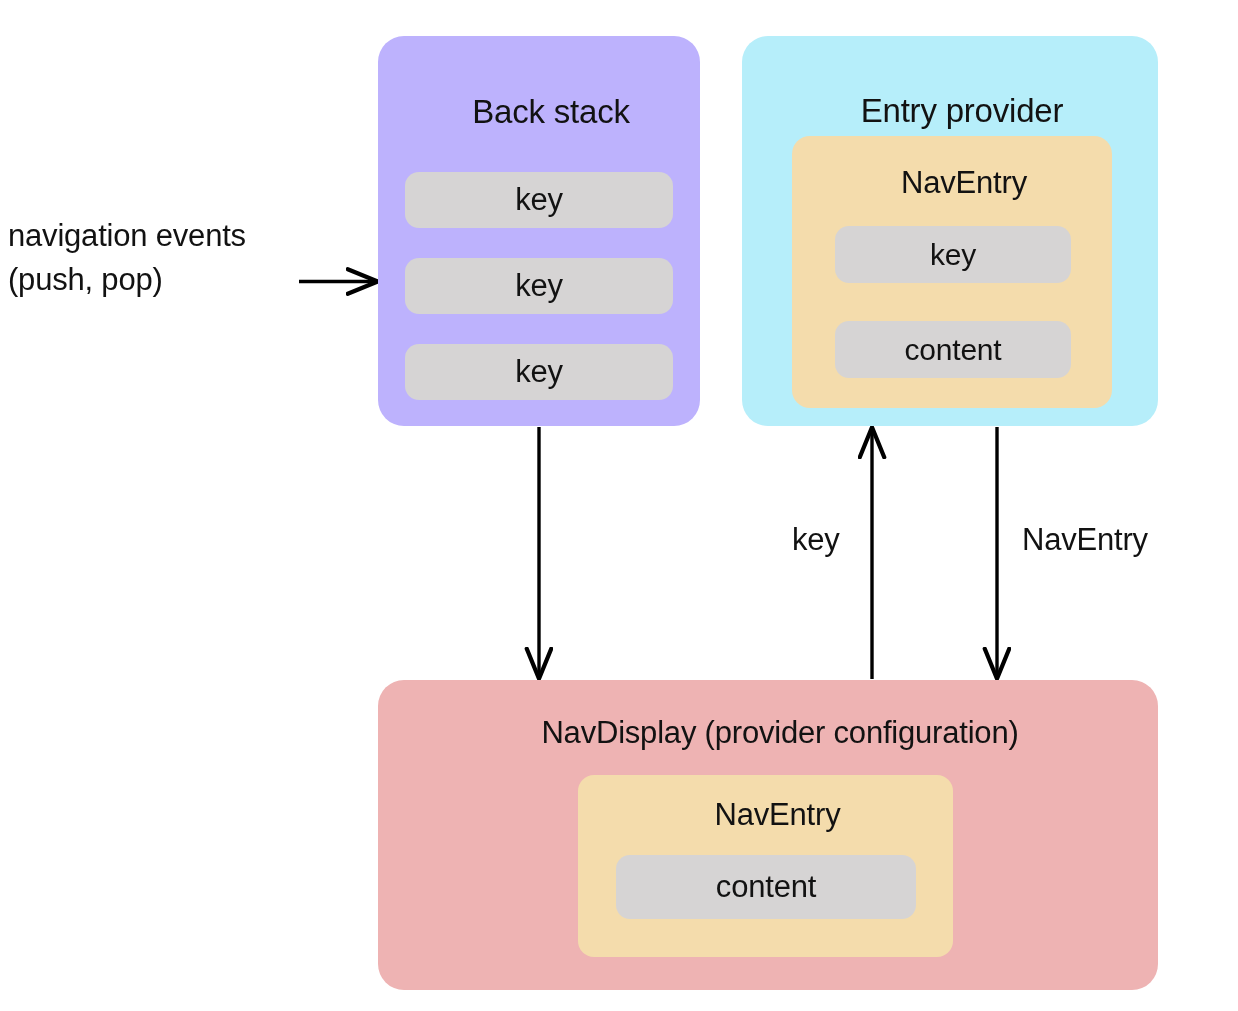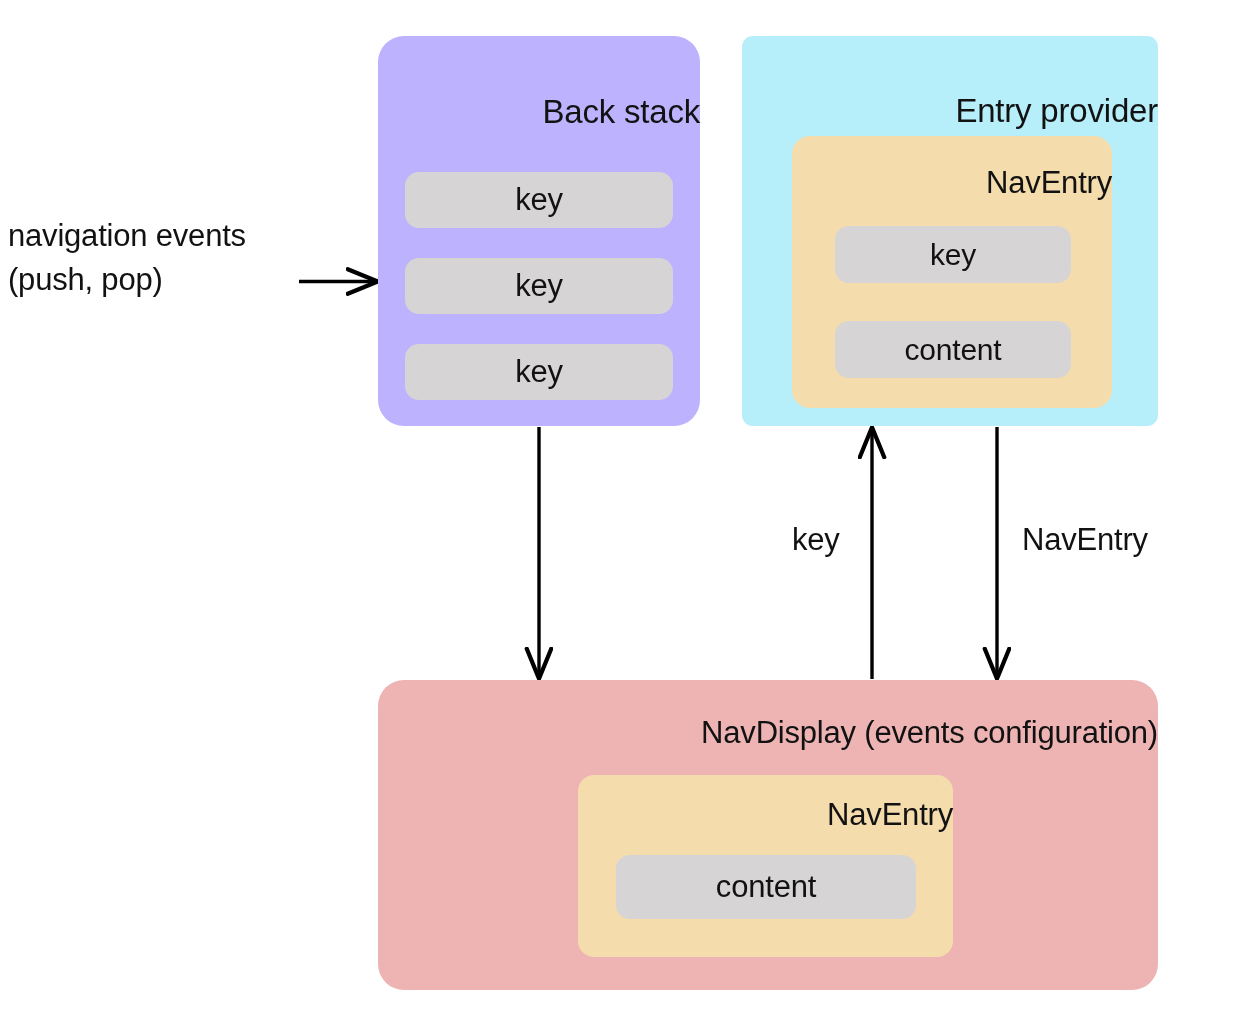--- a/index.html
+++ b/index.html
@@ -21,21 +21,21 @@
 
   
   .box {
     position: absolute;
     box-sizing: border-box;
   }
   .box-title {
     position: absolute;
     left: 0;
     right: 0;
-    text-align: right;
+    text-align: center;
     color: #121212;
     font-weight: 400;
     letter-spacing: -0.2px;
     white-space: nowrap;
     padding-left: 24px;
   }
   .chip {
     position: absolute;
     box-sizing: border-box;
     background: #d6d4d4;
@@ -70,21 +70,21 @@
   #bs-key-1 { top: 222px; }
   #bs-key-2 { top: 308px; }
 
   
   #entry-provider {
     left: 742px;
     top: 36px;
     width: 416px;
     height: 390px;
     background: #b6eefa;
-    border-radius: 11px;
+    border-radius: 26px;
   }
   #entry-provider .box-title {
     top: 56px;
     font-size: 33px;
   }
   #ep-naventry {
     left: 50px;
     top: 100px;
     width: 320px;
     height: 272px;
@@ -210,21 +210,21 @@
       <div class="box-title">NavEntry</div>
       <div id="ep-key" class="chip">key</div>
       <div id="ep-content" class="chip">content</div>
     </div>
   </div>
 
   <div id="key-arrow-label" class="label">key</div>
   <div id="naventry-arrow-label" class="label">NavEntry</div>
 
   <div id="nav-display" class="box">
-    <div class="box-title">NavDisplay (events configuration)</div>
+    <div class="box-title">NavDisplay (provider configuration)</div>
 
     <div id="nd-naventry" class="box">
       <div class="box-title">NavEntry</div>
       <div id="nd-content" class="chip">content</div>
     </div>
   </div>
 
 </div>
 
 </body></html>

